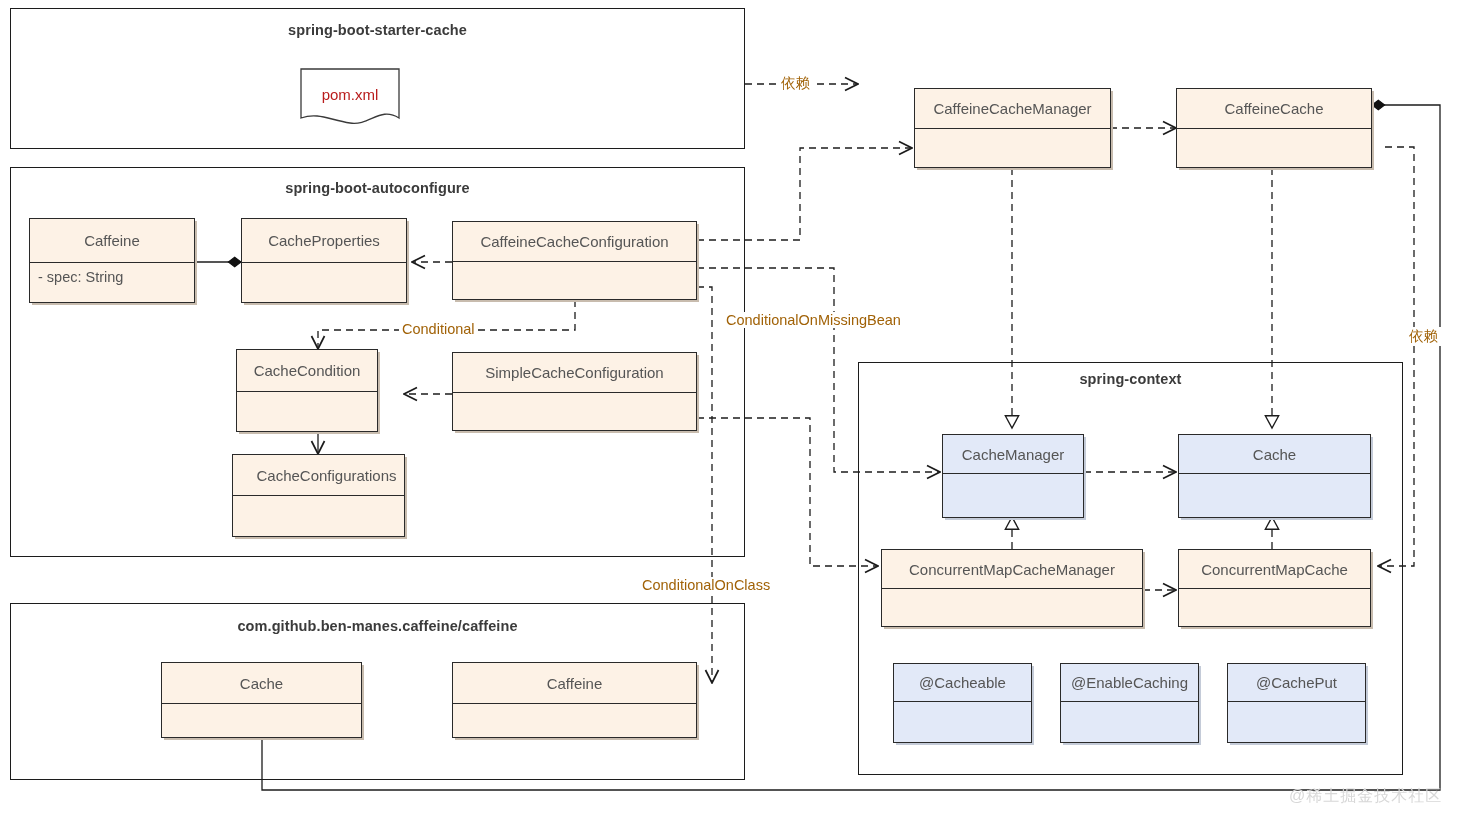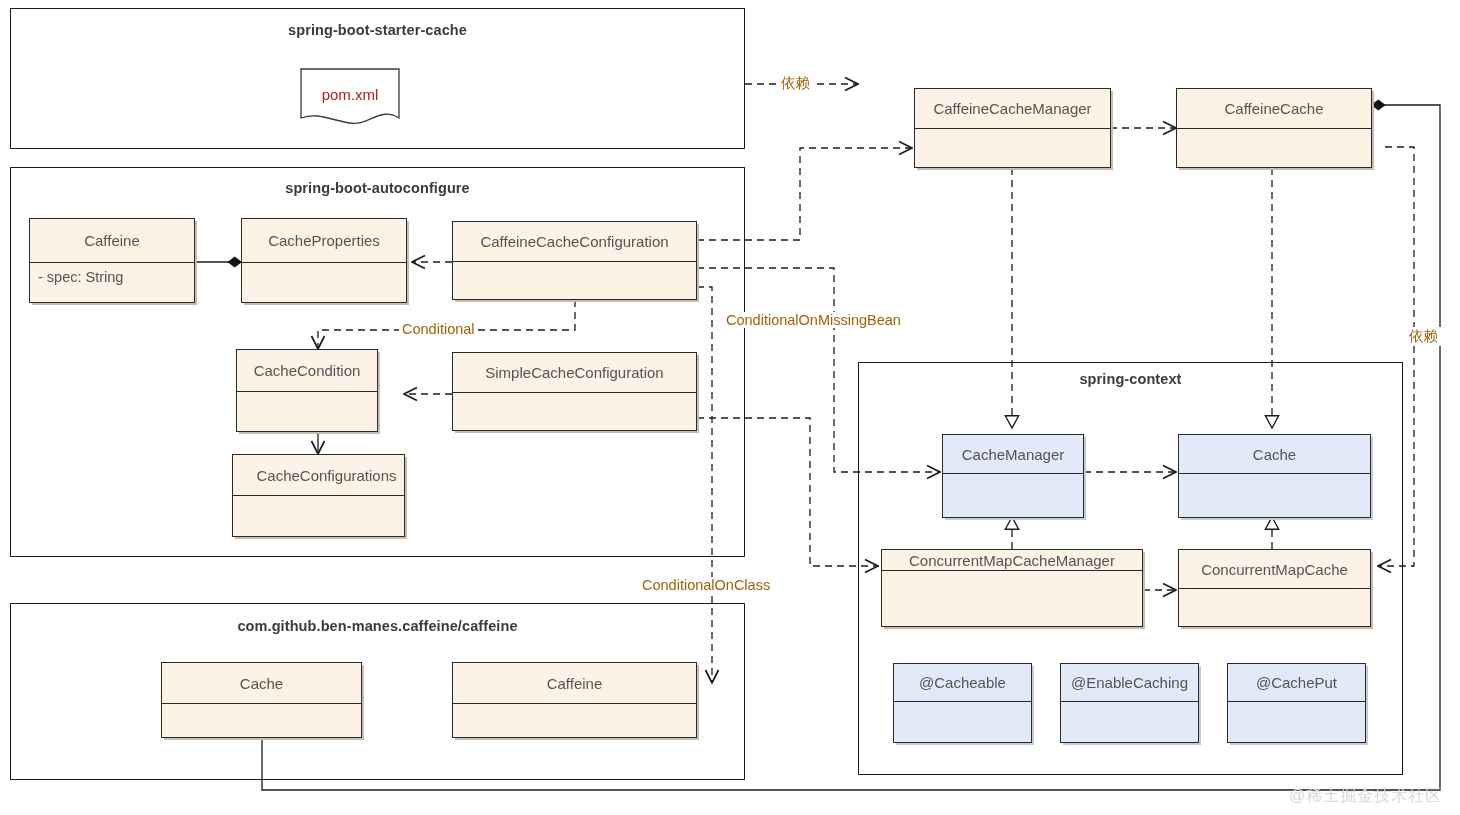--- a/index.html
+++ b/index.html
@@ -262,21 +262,21 @@
     <div class="hdr" style="height:39px;">CacheManager</div>
     <div class="body"></div>
   </div>
 
   <div class="cls blue shadowed-blue" style="left:1178px; top:434px; width:193px; height:84px;">
     <div class="hdr" style="height:39px;">Cache</div>
     <div class="body"></div>
   </div>
 
   <div class="cls orange shadowed" style="left:881px; top:549px; width:262px; height:78px;">
-    <div class="hdr" style="height:21px;">ConcurrentMapCacheManager</div>
+    <div class="hdr" style="height:39px;">ConcurrentMapCacheManager</div>
     <div class="body"></div>
   </div>
 
   <div class="cls orange shadowed" style="left:1178px; top:549px; width:193px; height:78px;">
     <div class="hdr" style="height:39px;">ConcurrentMapCache</div>
     <div class="body"></div>
   </div>
 
   <div class="cls blue shadowed-blue" style="left:893px; top:663px; width:139px; height:80px;">
     <div class="hdr" style="height:38px;">@Cacheable</div>

